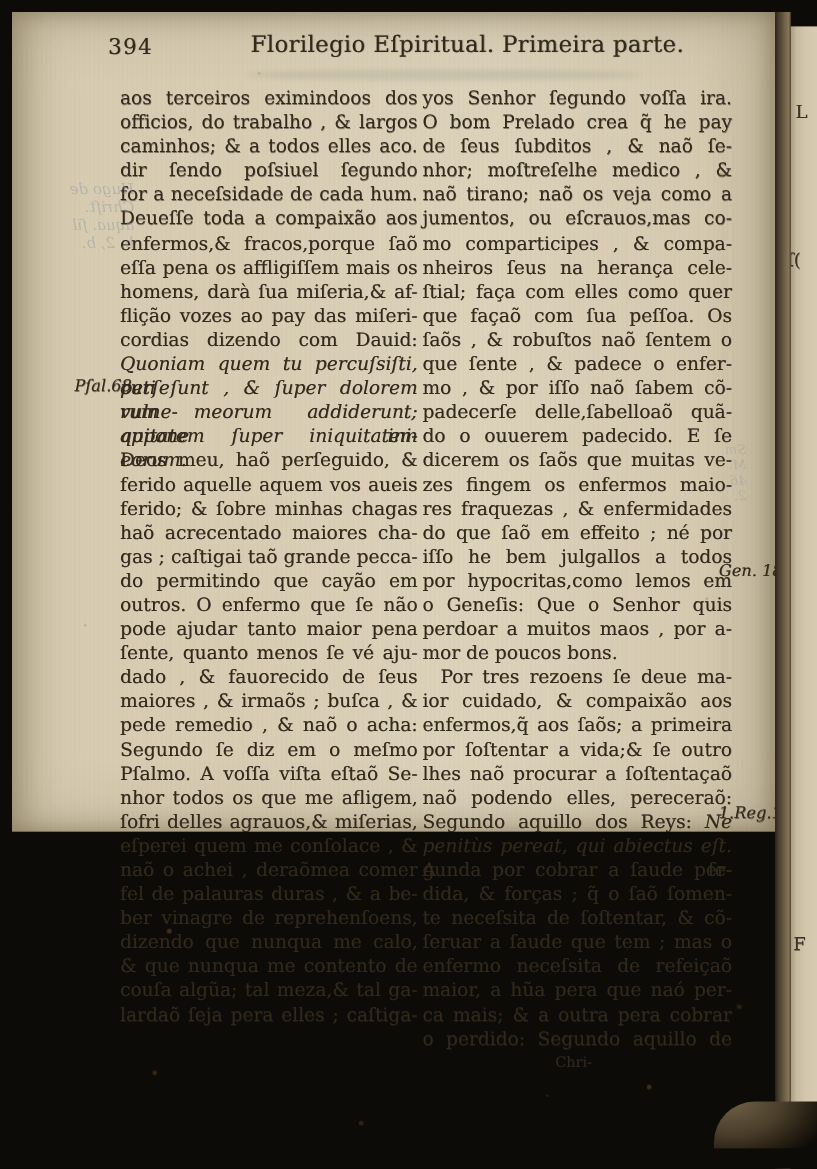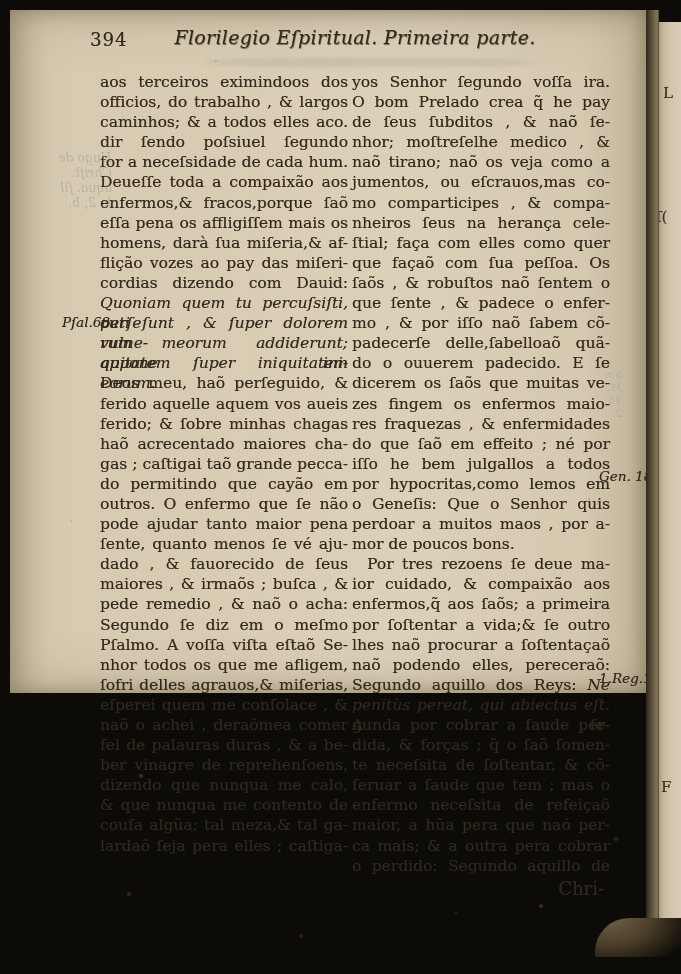--- a/index.html
+++ b/index.html
@@ -23,41 +23,41 @@
     box-shadow:inset 0 0 55px rgba(94,78,52,.30), inset 10px 0 22px rgba(94,78,52,.25), inset -6px 0 14px rgba(94,78,52,.28);
   }
   .paper::before{ 
     content:"";position:absolute;inset:0;pointer-events:none;opacity:.5;
     background:repeating-linear-gradient(90deg,rgba(120,100,70,.05) 0 1px,transparent 1px 4px);
   }
   
   .pagehead{position:absolute;left:0;top:16px;width:100%;height:30px}
   .folio{position:absolute;left:80px;top:3px;font-size:18px;letter-spacing:1px;
     text-shadow:.4px .4px .6px rgba(40,30,18,.55)}
-  .runtitle{position:absolute;left:130px;width:430px;text-align:center;
-    font-style:italic;font-size:19px;letter-spacing:.3px;
+  .runtitle{position:absolute;left:130px;width:430px;text-align:right;
+    font-size:19px;letter-spacing:.3px;
     text-shadow:.5px .5px .7px rgba(40,30,18,.55)}
   .title-smudge{position:absolute;left:195px;top:48px;width:330px;height:9px;
     background:rgba(105,118,108,.16);filter:blur(2px);border-radius:50%}
   
   .col{position:absolute;top:62px}
   .col-left{left:90px;width:248px}
   .col-right{left:342px;width:258px}
   .tline{
     font-size:15.5px;line-height:20.1px;height:20.1px;
     text-align:justify;text-align-last:justify;
     text-shadow:.35px .35px .5px rgba(46,36,22,.5);
     white-space:normal;overflow:visible;
   }
   .tline.it,.tline .it{font-style:italic}
   .tline.ind{padding-left:15px}
   .tline.nojust{text-align-last:left}
   .catchword{
     position:absolute;left:342px;top:868px;width:258px;
-    font-size:18px;text-align:right;padding-right:6px;
+    font-size:12px;text-align:center;padding-right:6px;
     text-shadow:.35px .35px .5px rgba(46,36,22,.5);
   }
   
   .mnote{position:absolute;font-style:italic;font-size:13.5px;white-space:nowrap;
     text-shadow:.35px .35px .5px rgba(46,36,22,.55)}
   .mnote.left{left:36px}
   .mnote.right{left:589px}
   
   .gblock{position:absolute;transform:scaleX(-1);filter:blur(.6px);
     color:var(--ghost);font-style:italic}

